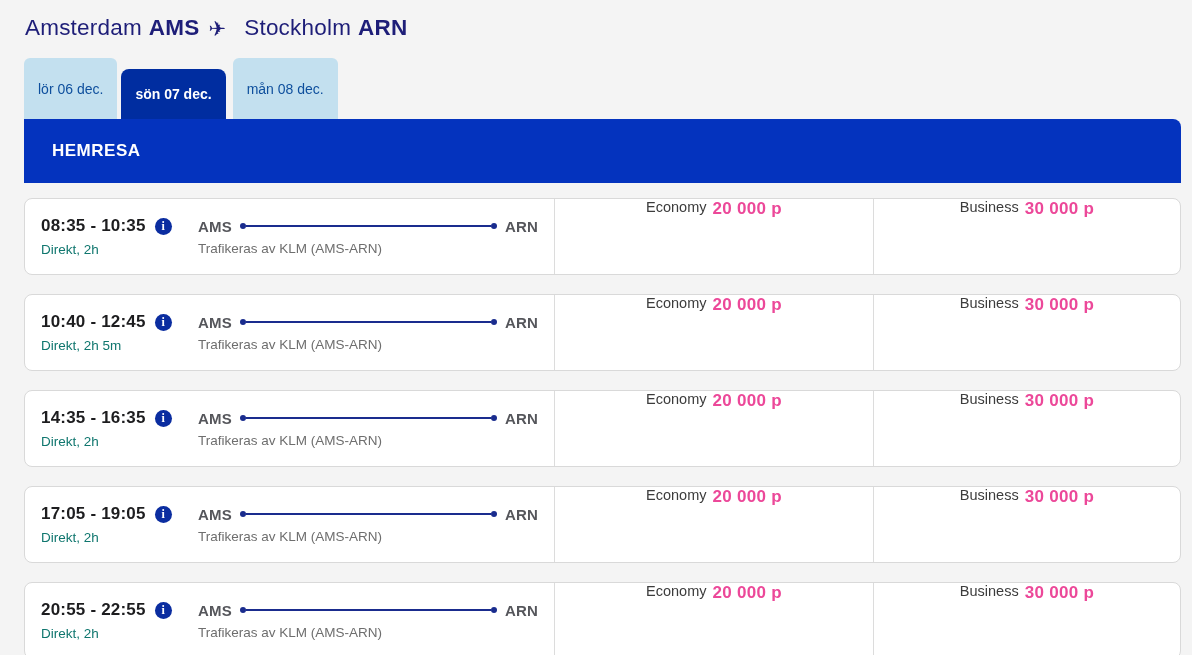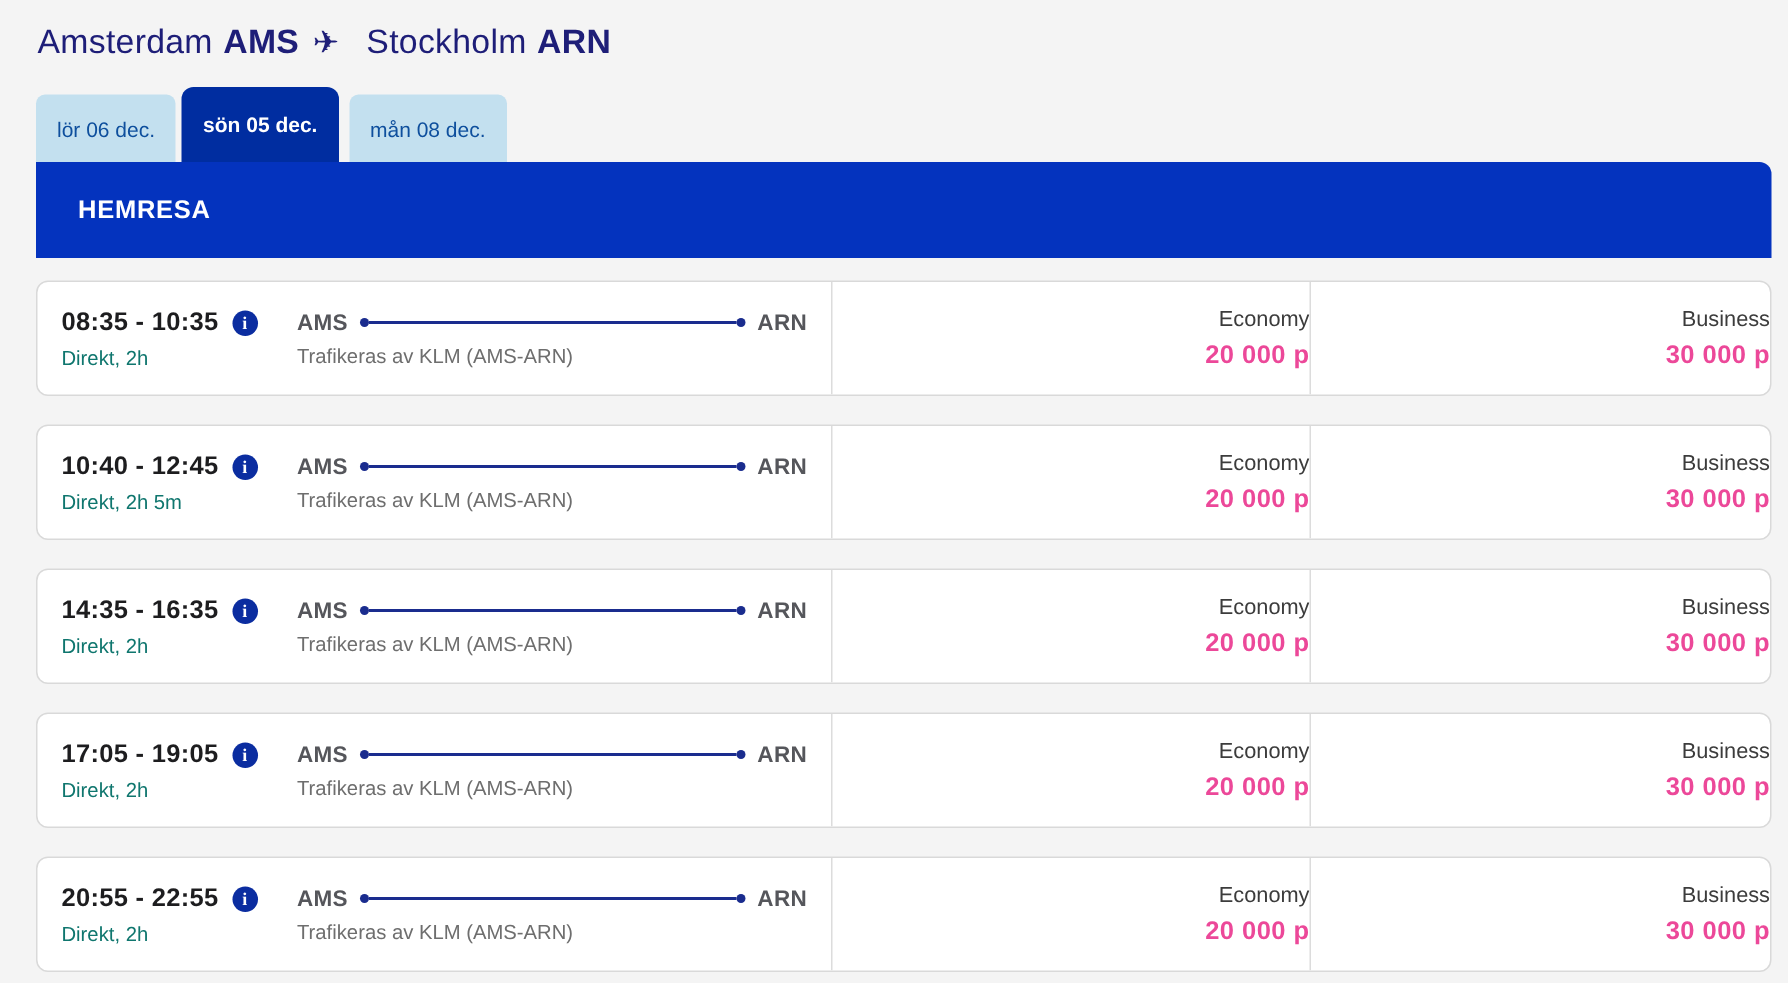--- a/index.html
+++ b/index.html
@@ -26,21 +26,21 @@
     margin: 0 9px;
     font-size: 21px;
     line-height: 1;
   }
   .route-title .city { margin-left: 9px; }
   .route-title .city:first-child { margin-left: 0; }
 
   
   .tabs { display: flex; align-items: flex-end; margin-top: 17px; }
   .tab {
-    height: 45px;
+    height: 61px;
     min-width: 88px;
     display: flex;
     align-items: center;
     justify-content: center;
     padding: 0 14px;
     background: #c3e0ef;
     color: #0e4f9d;
     font-size: 14px;
     border-radius: 6px 6px 0 0;
     margin-right: 4px;
@@ -121,22 +121,22 @@
   }
   .line { flex: 1; display: flex; align-items: center; margin: 0 8px; }
   .dot { width: 6px; height: 6px; border-radius: 50%; background: #1a2c8e; flex: none; }
   .rule { flex: 1; height: 2px; background: #1a2c8e; }
   .operator { font-size: 13.5px; color: #6e6e6e; margin-top: 6px; }
 
   .cell {
     width: 319px;
     border-left: 1px solid #dcdcdc;
     display: flex;
-    flex-direction: column;
-    align-items: flex-end;
+    flex-direction: row;
+    align-items: flex-start;
     justify-content: center;
     gap: 6px;
     cursor: pointer;
   }
   .cell:last-child { width: auto; flex: 1; }
   .cabin { font-size: 14.5px; color: #3c3c3c; }
   .price {
     font-size: 17px;
     font-weight: 700;
     color: #ec4899;
@@ -155,21 +155,21 @@
     <span class="city">Stockholm</span>
     <span class="code">ARN</span>
   </div>
 
   <div class="tabs">
 
   <div class="tab">
         <span>lör 06 dec.</span>
       </div>
       <div class="tab active">
-        <span>sön 05 dec.</span>
+        <span>sön 07 dec.</span>
       </div>
       <div class="tab">
         <span>mån 08 dec.</span>
       </div>
     </div>
 
   <div class="banner">
     <span>HEMRESA</span>
   </div>
 

